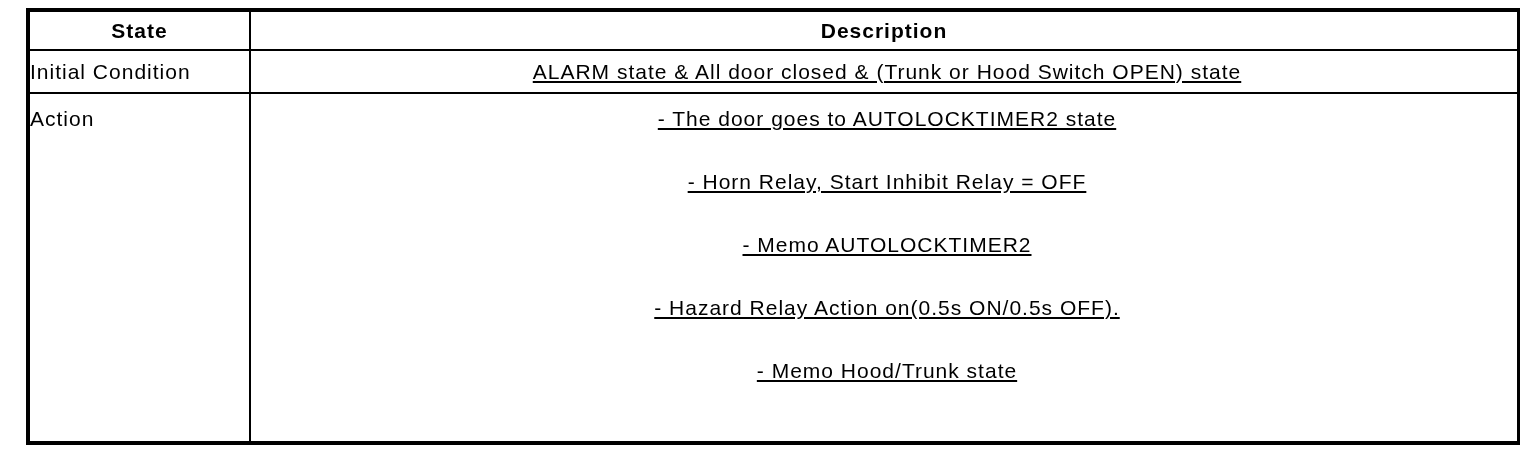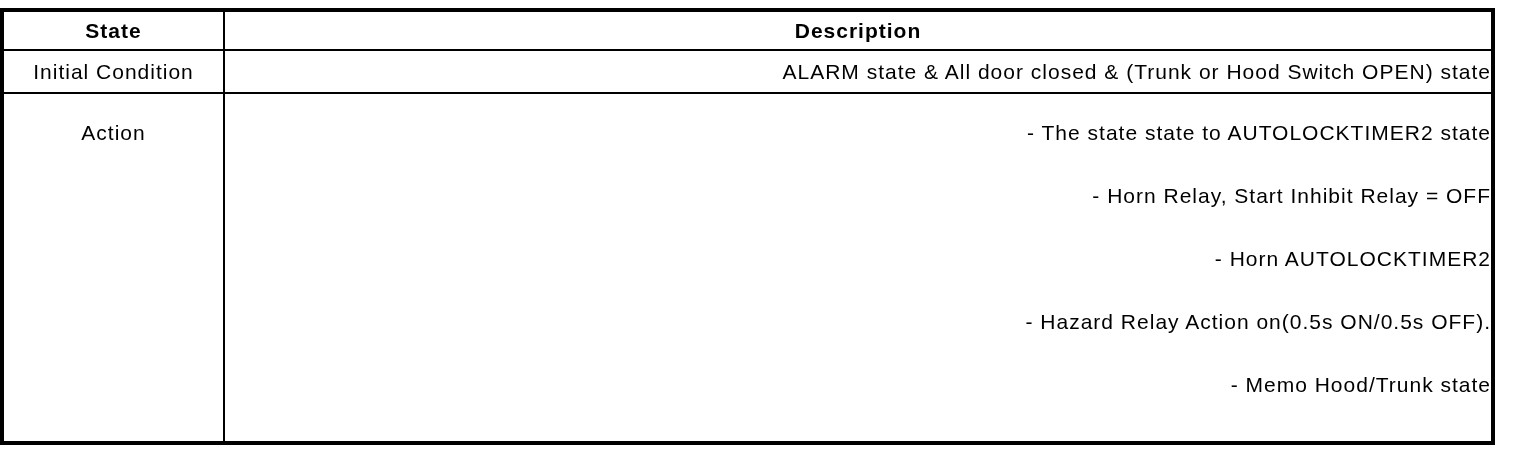--- a/index.html
+++ b/index.html
@@ -11,21 +11,21 @@
     position: relative;
     width: 1520px;
     height: 452px;
     background: #ffffff;
     font-family: "Liberation Sans", "DejaVu Sans", sans-serif;
     color: #000000;
     overflow: hidden;
   }
   table.spec-table {
     position: absolute;
-    left: 0;
+    left: 26px;
     top: 8px;
     width: 1495px;
     height: 437px;
     border-collapse: collapse;
     table-layout: fixed;
     background: #ffffff;
     border: 4px solid #000000;
   }
   .spec-table col.col-state { width: 222px; }
   .spec-table th, .spec-table td {
@@ -41,32 +41,32 @@
   .spec-table tr.row-event { height: 42px; }
   .spec-table tr.row-event th, .spec-table tr.row-event td {
     border-bottom-width: 3px;
   }
   .spec-table th {
     font-weight: bold;
     text-align: center;
     vertical-align: middle;
   }
   td.label-cell {
-    text-align: center;
     vertical-align: middle;
   }
   td.desc-cell {
-    text-align: right;
+    text-align: center;
     vertical-align: middle;
     padding-left: 6px;
+    text-decoration: underline;
   }
   tr.row-action td.label-cell,
   tr.row-action td.desc-cell {
     vertical-align: top;
-    padding-top: 28px;
+    padding-top: 14px;
   }
   td.desc-cell p.action-line {
     margin: 0 0 41px 0;
     line-height: 22px;
   }
   td.desc-cell p.action-line:last-child {
     margin-bottom: 7px;
   }
 </style>
 </head>
@@ -85,22 +85,22 @@
       </tr>
     </thead>
     <tbody>
       <tr class="row-initial">
         <td class="label-cell">Initial Condition</td>
         <td class="desc-cell">ALARM state &amp; All door closed &amp; (Trunk or Hood Switch OPEN) state</td>
       </tr>
       <tr class="row-action">
         <td class="label-cell">Action</td>
         <td class="desc-cell">
-          <p class="action-line">- The state state to AUTOLOCKTIMER2 state</p>
+          <p class="action-line">- The door goes to AUTOLOCKTIMER2 state</p>
           <p class="action-line">- Horn Relay, Start Inhibit Relay = OFF</p>
-          <p class="action-line">- Horn AUTOLOCKTIMER2</p>
+          <p class="action-line">- Memo AUTOLOCKTIMER2</p>
           <p class="action-line">- Hazard Relay Action on(0.5s ON/0.5s OFF).</p>
           <p class="action-line">- Memo Hood/Trunk state</p>
         </td>
       </tr>
     </tbody>
   </table>
 </div>
 
 </body></html>

